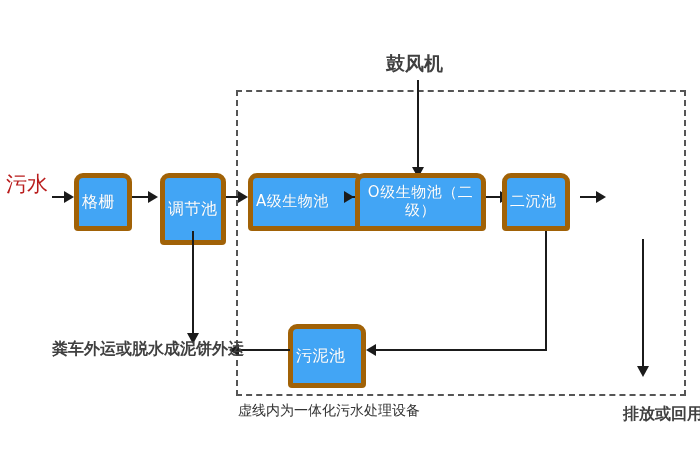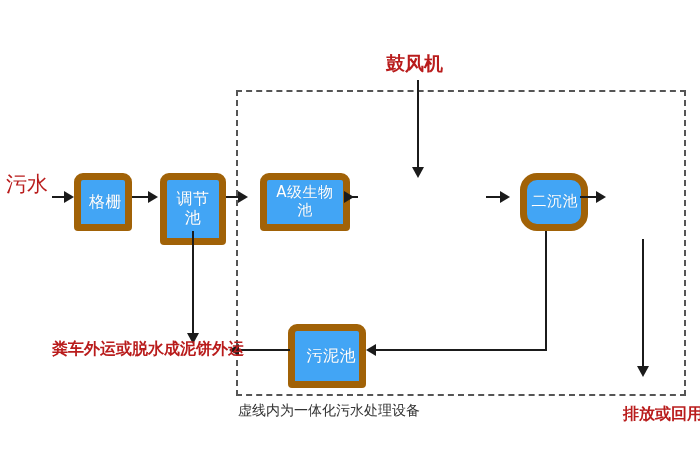--- a/index.html
+++ b/index.html
@@ -23,45 +23,45 @@
     position: absolute;
     border: 2px dashed #555555;
     background: transparent;
     box-sizing: border-box;
   }
   
   .node {
     position: absolute;
     box-sizing: border-box;
     background: #42a5f5;
-    border: 7px solid #a16207;
+    border: 5px solid #a16207;
     border-radius: 9px 9px 4px 4px;
     color: #ffffff;
     display: flex;
     align-items: center;
-    justify-content: flex-end;
+    justify-content: flex-start;
     text-align: center;
     line-height: 1.18;
     letter-spacing: 0.5px;
     font-weight: 400;
     text-shadow: 0 0 1px rgba(0,0,0,0.15);
   }
   .node .node-label {
     display: block;
     white-space: pre-line;
     padding: 0 3px;
   }
   
   .txt {
     position: absolute;
     white-space: nowrap;
     line-height: 1.2;
   }
   .txt-black { color: #b91c1c; }
-  .txt-blue  { color: #b91c1c; font-weight: 700; }
+  .txt-blue  { color: #404040; font-weight: 700; }
   .txt-cap   { color: #333333; }
   
   .line-h, .line-v {
     position: absolute;
     background: #1b1b1b;
   }
   .line-h { height: 2px; }
   .line-v { width: 2px; }
   .arrow {
     position: absolute;
@@ -110,32 +110,35 @@
   <div class="node" style="left:160px; top:173px; width:66px; height:72px; font-size:16px;">
     <span class="node-label">调节池</span>
   </div>
 
   <div class="line-h" style="left:226px; top:196px; width:16px;"></div>
   <div class="arrow arrow-r" style="left:238px; top:191px;"></div>
 
   <div class="line-v" style="left:192px; top:231px; height:105px;"></div>
   <div class="arrow arrow-d" style="left:187px; top:333px;"></div>
 
-  <div class="node" style="left:248px; top:173px; width:90px; height:58px; font-size:15px;margin-left:12px;">
+  <div class="node" style="left:248px; top:173px; width:116px; height:58px; font-size:15px;">
     <span class="node-label">A级生物池</span>
   </div>
 
   <div class="line-h" style="left:344px; top:196px; width:14px;"></div>
   <div class="arrow arrow-r" style="left:344px; top:191px;"></div>
 
+  <div class="node" style="left:355px; top:173px; width:131px; height:58px; font-size:15px;">
+    <span class="node-label">O级生物池（二级）</span>
+  </div>
 
   <div class="line-h" style="left:486px; top:196px; width:18px;"></div>
   <div class="arrow arrow-r" style="left:500px; top:191px;"></div>
 
-  <div class="node" style="left:520px; top:173px; width:68px; height:58px; font-size:15px;border-radius:17px;">
+  <div class="node" style="left:502px; top:173px; width:68px; height:58px; font-size:15px;">
     <span class="node-label">二沉池</span>
   </div>
 
   <div class="line-h" style="left:580px; top:196px; width:22px;"></div>
   <div class="arrow arrow-r" style="left:596px; top:191px;"></div>
 
 
   <div class="line-v" style="left:642px; top:239px; height:130px;"></div>
   <div class="arrow arrow-d" style="left:637px; top:366px;"></div>
 

